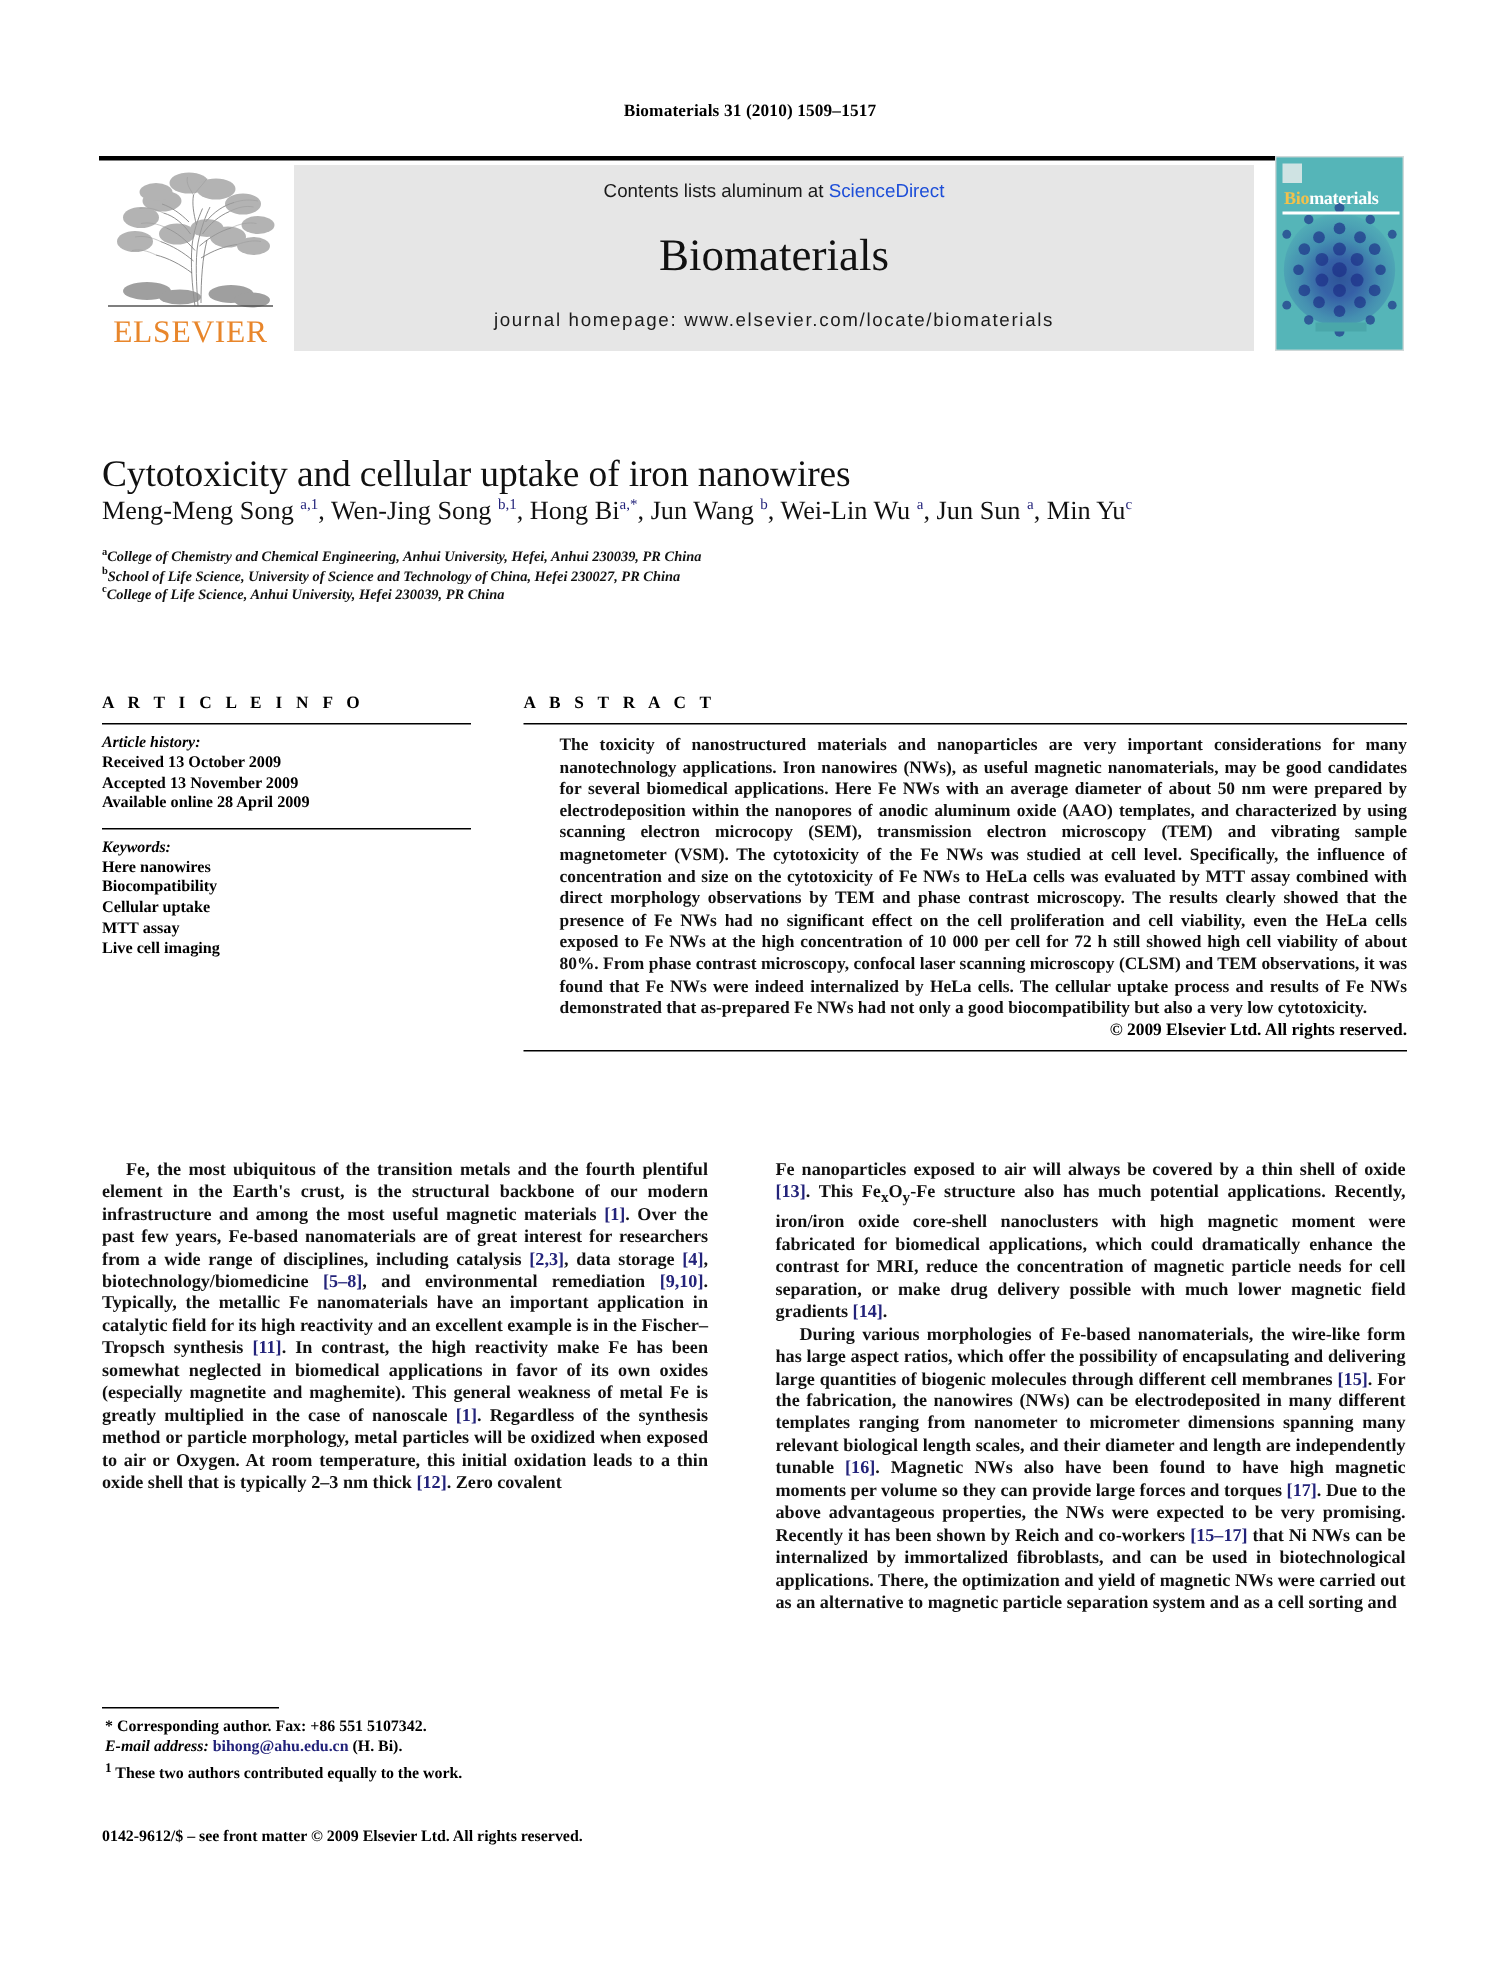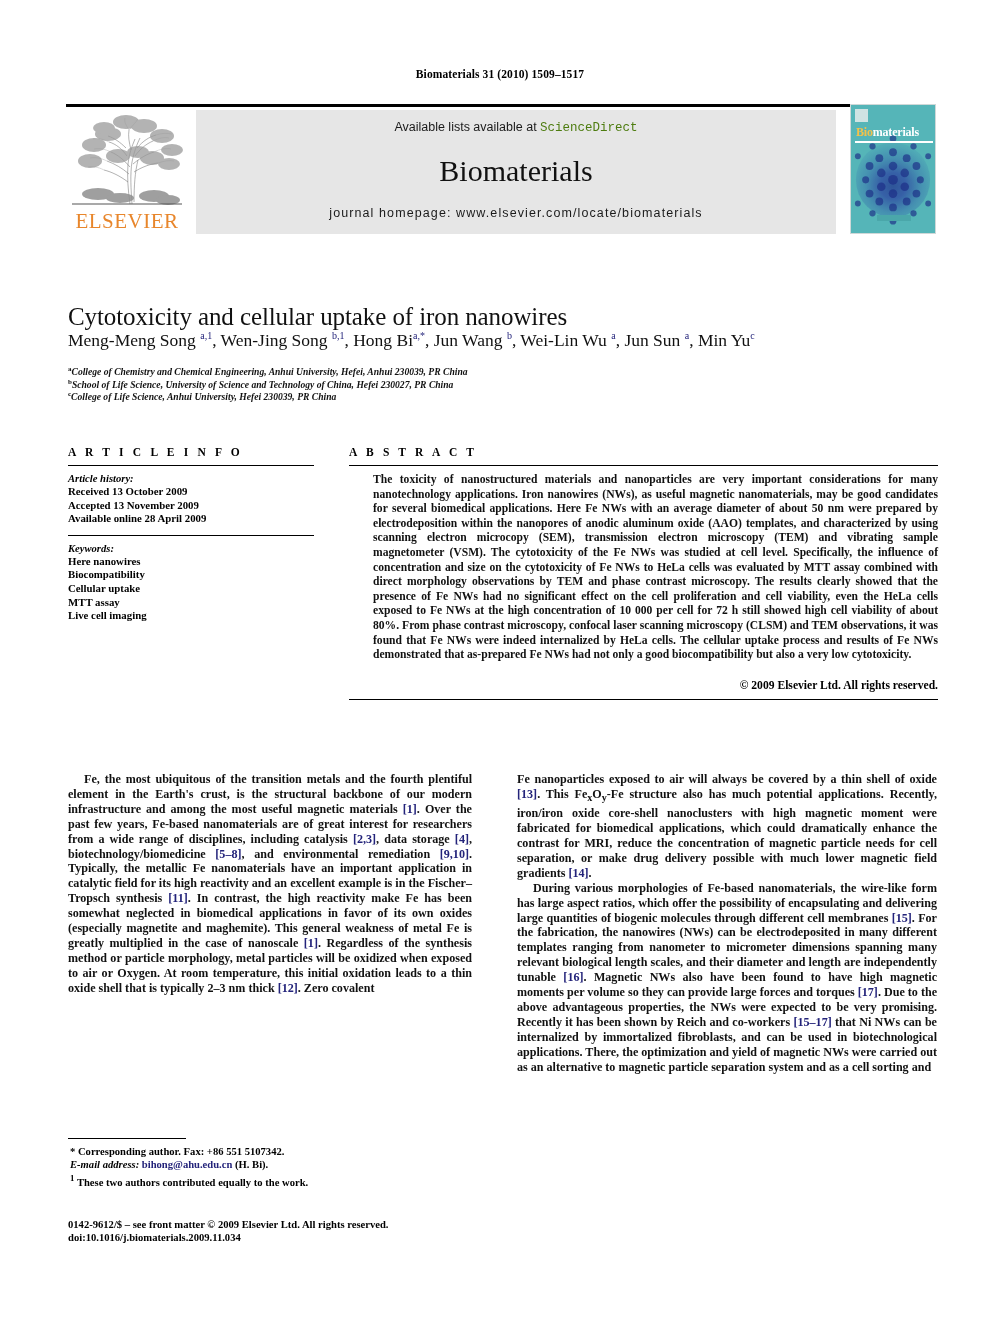--- a/index.html
+++ b/index.html
@@ -79,21 +79,21 @@
   }
   .contents-line {
     position: absolute;
     left: 0; top: 10px;
     width: 640px;
     text-align: center;
     font-family: "Liberation Sans", sans-serif;
     font-size: 12.5px;
     color: #1a1a1a;
   }
-  .sd-link { color: #4d7c0f; font-family: Liberation Mono, monospace; }
+  .sd-link { color: #1d4ed8; }
   .journal-name {
     position: absolute;
     left: 0; top: 44px;
     width: 640px;
     text-align: center;
     font-family: "Liberation Serif", serif;
     font-size: 30px;
     color: #111;
   }
   .homepage-line {
@@ -189,20 +189,21 @@
     vertical-align: super;
     line-height: 0;
   }
 
   
   .sec-head {
     font-family: "Liberation Serif", serif;
     font-size: 11.5px;
     font-weight: bold;
     letter-spacing: 3.2px;
+    margin-top: 17px;
   }
   .info-col {
     position: absolute;
     left: 64px; top: 446px;
     width: 246px;
   }
   .abs-col {
     position: absolute;
     left: 345px; top: 446px;
     width: 589px;
@@ -233,21 +234,21 @@
     line-height: 14.6px;
     font-weight: bold;
     text-align: justify;
     color: #111;
     margin-left: 24px;
   }
   .copyright {
     font-size: 11.6px;
     font-weight: bold;
     text-align: right;
-    margin-top: 16px;
+    margin-top: 0;
   }
   .abs-rule-bottom {
     border: 0;
     border-top: 1.2px solid #000;
     margin: 7px 0 0 0;
   }
 
   
   .body-left {
     position: absolute;
@@ -369,21 +370,21 @@
             <ellipse cx="86" cy="84" rx="15" ry="6"></ellipse>
             <ellipse cx="100" cy="88" rx="12" ry="5"></ellipse>
           </g>
           <path d="M4 92 L114 92" stroke="#555" stroke-width="1.1" fill="none"></path>
         </svg>
       </div>
       <div class="elsevier-word">ELSEVIER</div>
     </div>
 
     <div class="banner">
-      <div class="contents-line"><span>Available lists available at </span><span class="sd-link">ScienceDirect</span></div>
+      <div class="contents-line"><span>Contents lists aluminum at </span><span class="sd-link">ScienceDirect</span></div>
       <div class="journal-name">Biomaterials</div>
       <div class="homepage-line">journal homepage: www.elsevier.com/locate/biomaterials</div>
     </div>
 
     <div class="cover-thumb">
       <svg class="cover-rings" viewBox="0 0 86 130" preserveAspectRatio="none" xmlns="http://www.w3.org/2000/svg">
         <defs>
           <radialGradient id="rg" cx="50%" cy="58%" r="62%">
             <stop offset="0%" stop-color="#1F2E8C"></stop>
             <stop offset="28%" stop-color="#2B3FA0"></stop>
@@ -483,16 +484,15 @@
 
   <div class="footnotes">
     <hr class="fn-rule">
     <div class="fn-line">* Corresponding author. Fax: +86 551 5107342.</div>
     <div class="fn-line"><i>E-mail address:</i> <span class="email-link">bihong@ahu.edu.cn</span> <span>(H. Bi).</span></div>
     <div class="fn-line"><sup>1</sup> <span>These two authors contributed equally to the work.</span></div>
   </div>
 
   <div class="issn-block">
     <div>0142-9612/$ – see front matter © 2009 Elsevier Ltd. All rights reserved.</div>
-    <div>doi:10.1016/j.biomaterials.2009.11.034</div>
   </div>
 
 </div>
 
 </body></html>

